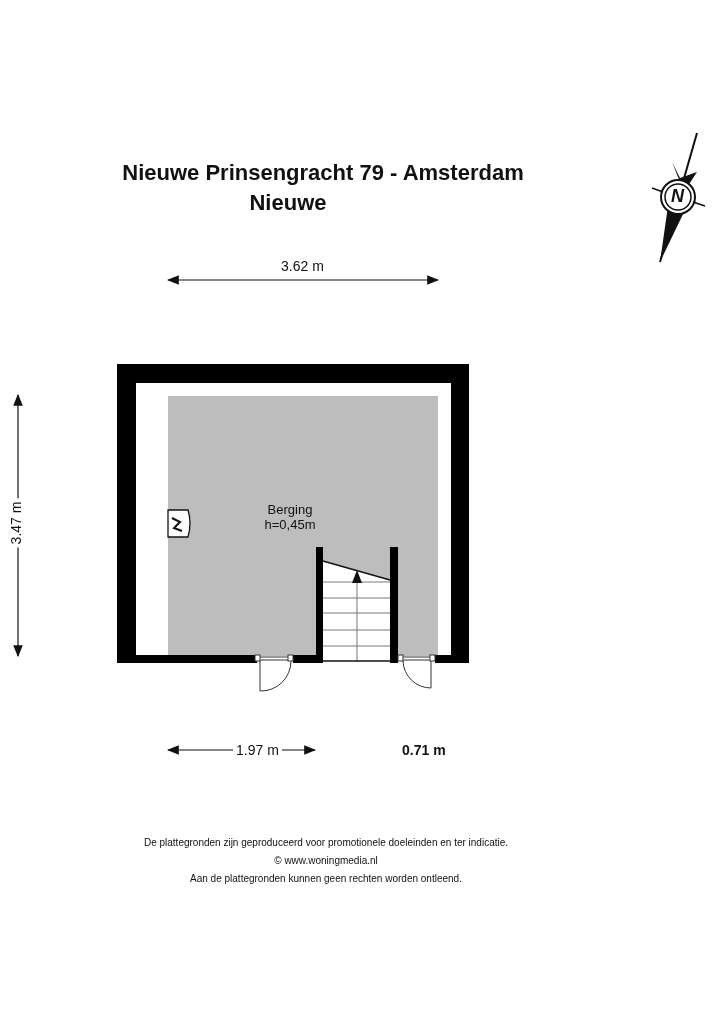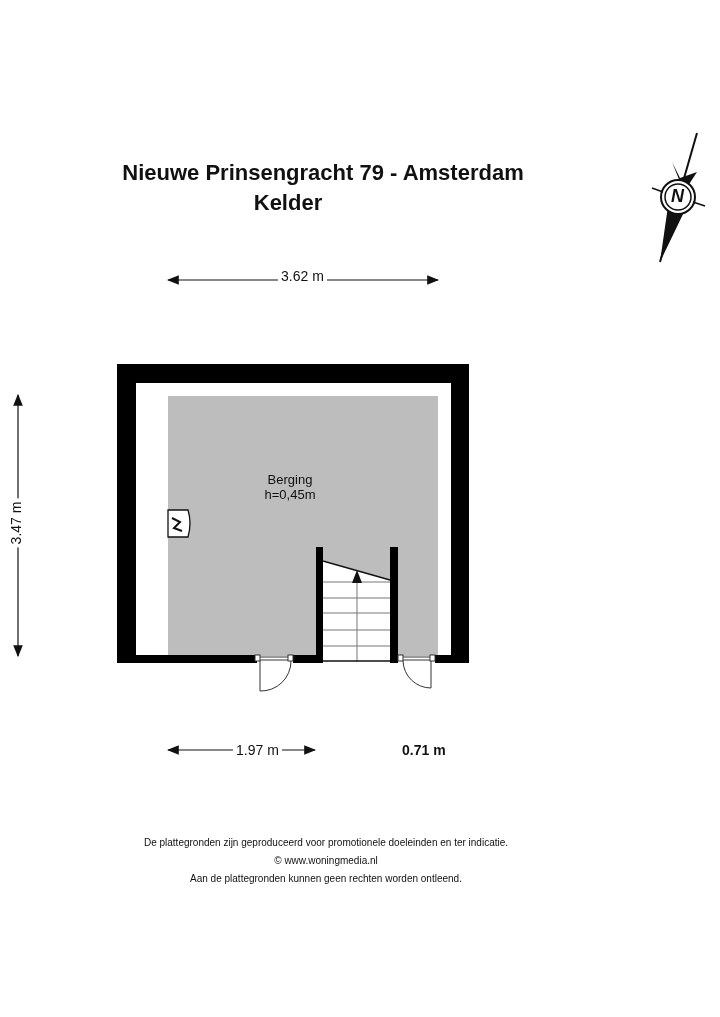--- a/index.html
+++ b/index.html
@@ -11,21 +11,21 @@
     .title-2 { top: 190px; }
     .dim-label { font-size: 14px; color: #111; background: #fff; padding: 0 3px; white-space: nowrap; }
     .room-label { font-size: 13px; text-align: center; line-height: 15px; color: #111; }
     .disclaimer { left: 0; width: 652px; text-align: center; font-size: 10px; line-height: 18px; color: #111; top: 834px; }
     svg { position: absolute; left: 0; top: 0; }
   </style>
 </head>
 <body>
 
 <div class="abs title title-1">Nieuwe Prinsengracht 79 - Amsterdam</div>
-<div class="abs title title-2">Kelder</div>
+<div class="abs title title-2">Nieuwe</div>
 
 <svg width="720" height="1017" viewBox="0 0 720 1017">
   <defs>
     <marker id="arr" markerWidth="10" markerHeight="8" refX="9" refY="4" orient="auto-start-reverse">
       <path d="M0,0 L10,4 L0,8 z" fill="#111"></path>
     </marker>
   </defs>
 
   <g>
     <line x1="697" y1="133" x2="660" y2="262" stroke="#111" stroke-width="2"></line>
@@ -87,26 +87,26 @@
   <g fill="none" stroke="#333" stroke-width="1">
     <rect x="398" y="655" width="5" height="6" fill="#fff"></rect>
     <rect x="430" y="655" width="5" height="6" fill="#fff"></rect>
     <line x1="403" y1="657" x2="430" y2="657"></line>
     <line x1="403" y1="660" x2="430" y2="660"></line>
     <line x1="431" y1="661" x2="431" y2="688"></line>
     <path d="M403,661 A28,28 0 0 0 431,688"></path>
   </g>
 </svg>
 
-<div class="abs dim-label" style="left:278px; top:268px;">3.62 m</div>
+<div class="abs dim-label" style="left:278px; top:258px;">3.62 m</div>
 <div class="abs dim-label" style="left:-8px; top:515px; transform: rotate(-90deg); transform-origin: center;">3.47 m</div>
 <div class="abs dim-label" style="left:217px; top:742px;margin-left:16px;">1.97 m</div>
 <div class="abs dim-label" style="left:399px; top:742px;font-weight:bold;">0.71 m</div>
 
-<div class="abs room-label" style="left:240px; top:472px; width:100px;">
+<div class="abs room-label" style="left:240px; top:502px; width:100px;">
   <div>Berging</div>
   <div>h=0,45m</div>
 </div>
 
 <div class="abs" style="left:671px; top:186px; font-weight:bold; font-style:italic; font-size:18px;">N</div>
 
 <div class="abs disclaimer">
   <div>De plattegronden zijn geproduceerd voor promotionele doeleinden en ter indicatie.</div>
   <div>© www.woningmedia.nl</div>
   <div>Aan de plattegronden kunnen geen rechten worden ontleend.</div>

